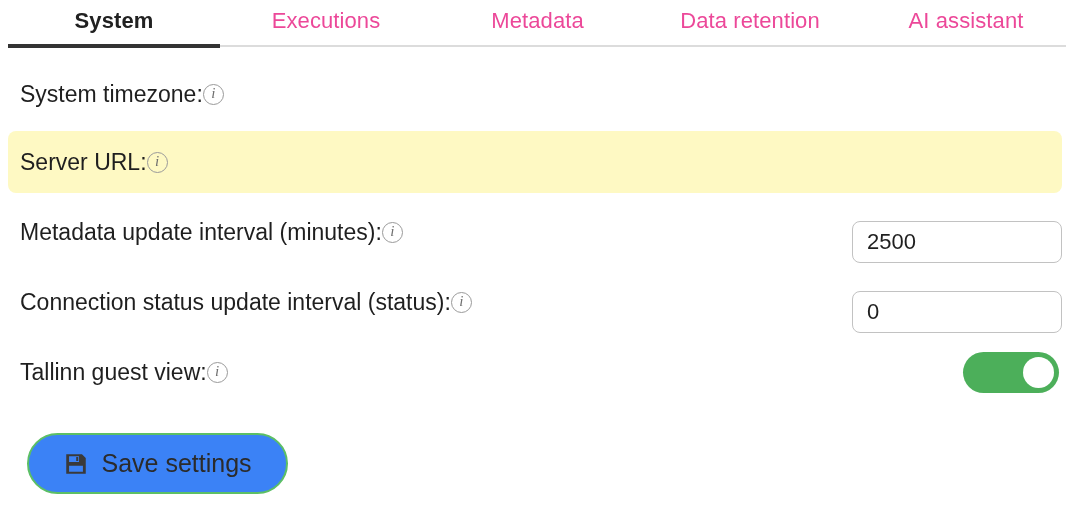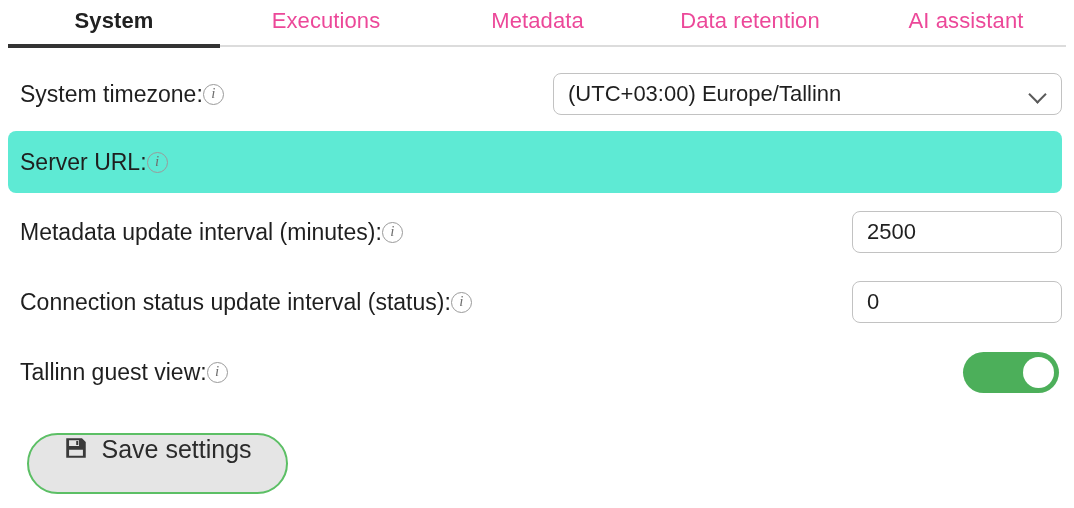--- a/index.html
+++ b/index.html
@@ -40,21 +40,21 @@
     position: absolute; left: 8px; top: 44px; width: 212px; height: 4px;
     background: #333333;
   }
 
   
   .row {
     position: absolute; left: 8px; width: 1054px;
     display: flex; align-items: center;
     border-radius: 8px;
   }
-  .row.striped { background: #5eead4; }
+  .row.striped { background: #fef9c3; }
   .row-1 { top: 63px;  height: 62px; }
   .row-2 { top: 131px; height: 62px; }
   .row-3 { top: 201px; height: 62px; }
   .row-4 { top: 271px; height: 62px; }
   .row-5 { top: 341px; height: 62px; }
 
   .label {
     font-size: 23px;
     color: #1f1f1f;
     white-space: nowrap;
@@ -76,21 +76,21 @@
     padding-bottom: 1px;
   }
 
   
   .control-wide {
     position: absolute; left: 545px; width: 509px; height: 42px;
     top: 10px;
   }
   .control-narrow {
     position: absolute; left: 844px; width: 210px; height: 42px;
-    top: 10px;
+    top: 20px;
   }
 
   .select-box, .text-input {
     width: 100%; height: 100%;
     background: #ffffff;
     border: 1.3px solid #c2c2c2;
     border-radius: 8px;
     font-family: "Liberation Sans", sans-serif;
     font-size: 22px;
     color: #1f1f1f;
@@ -125,22 +125,22 @@
     width: 31px; height: 31px; border-radius: 50%;
     background: #ffffff;
   }
 
   
   .save-btn {
     position: absolute; left: 27px; top: 433px;
     width: 261px; height: 61px;
     border: 2px solid #5cbf65;
     border-radius: 31px;
-    background: #e5e5e5;
-    display: flex; justify-content: center;
+    background: #3b82f6;
+    display: flex; align-items: center; justify-content: center;
     gap: 12px;
     cursor: pointer;
   }
   .save-btn .save-label {
     font-size: 25px; color: #2b2b2b; white-space: nowrap;
   }
   .save-icon { width: 26px; height: 26px; flex: none; display:block; }
 </style>
 </head>
 <body>
@@ -155,26 +155,20 @@
     <div class="tab tab-ai">AI assistant</div>
   </div>
   <div class="tab-underline-track"></div>
   <div class="tab-underline-active"></div>
 
   <div class="row row-1">
     <div class="label">
       <span>System timezone:</span>
       <span class="info-icon">i</span>
     </div>
-    <div class="control-wide">
-      <div class="select-box">
-        <span class="sel-value">(UTC+03:00) Europe/Tallinn</span>
-        <span class="chev"></span>
-      </div>
-    </div>
   </div>
 
   <div class="row row-2 striped">
     <div class="label">
       <span>Server URL:</span>
       <span class="info-icon">i</span>
     </div>
   </div>
 
   <div class="row row-3">

